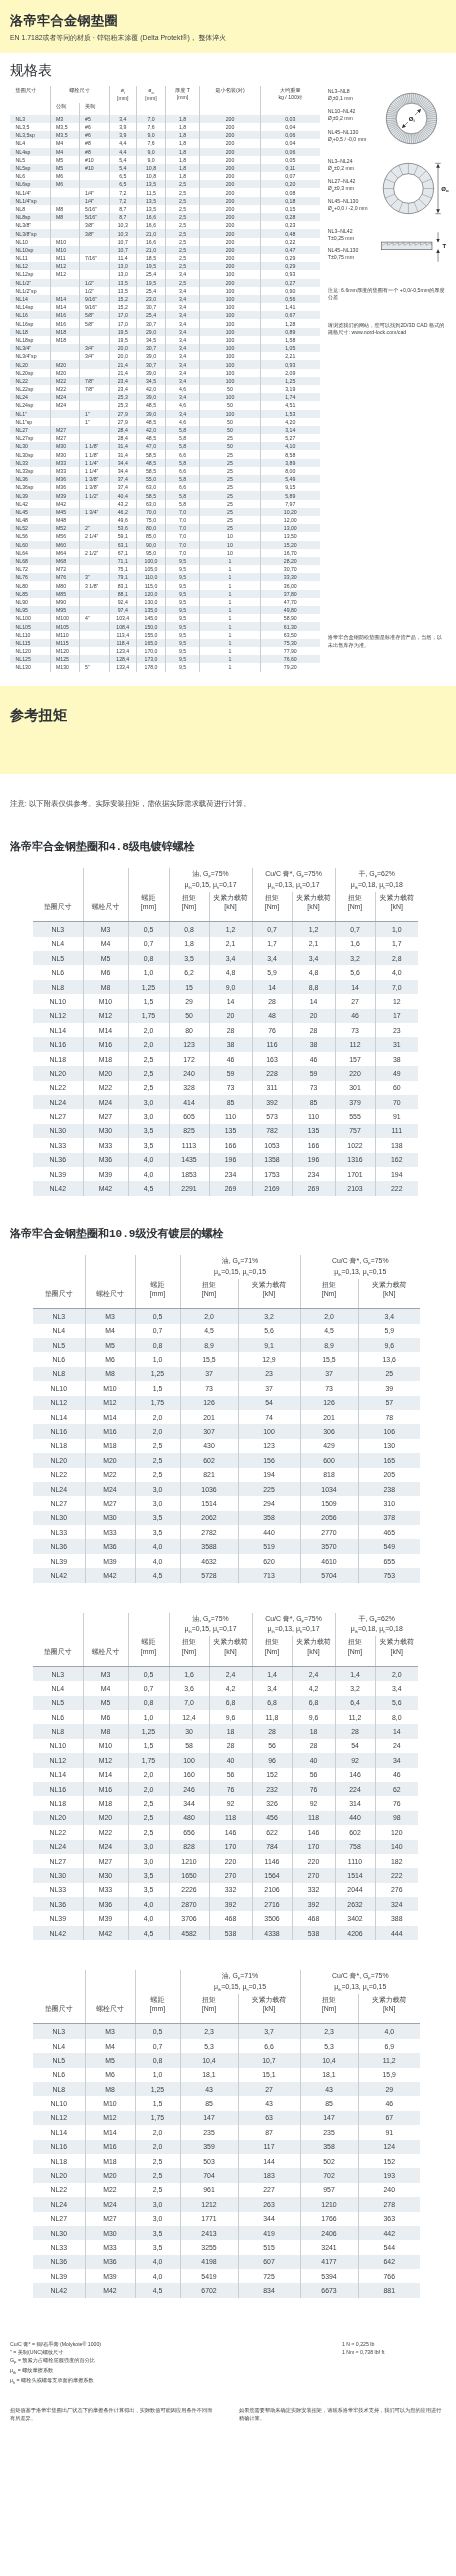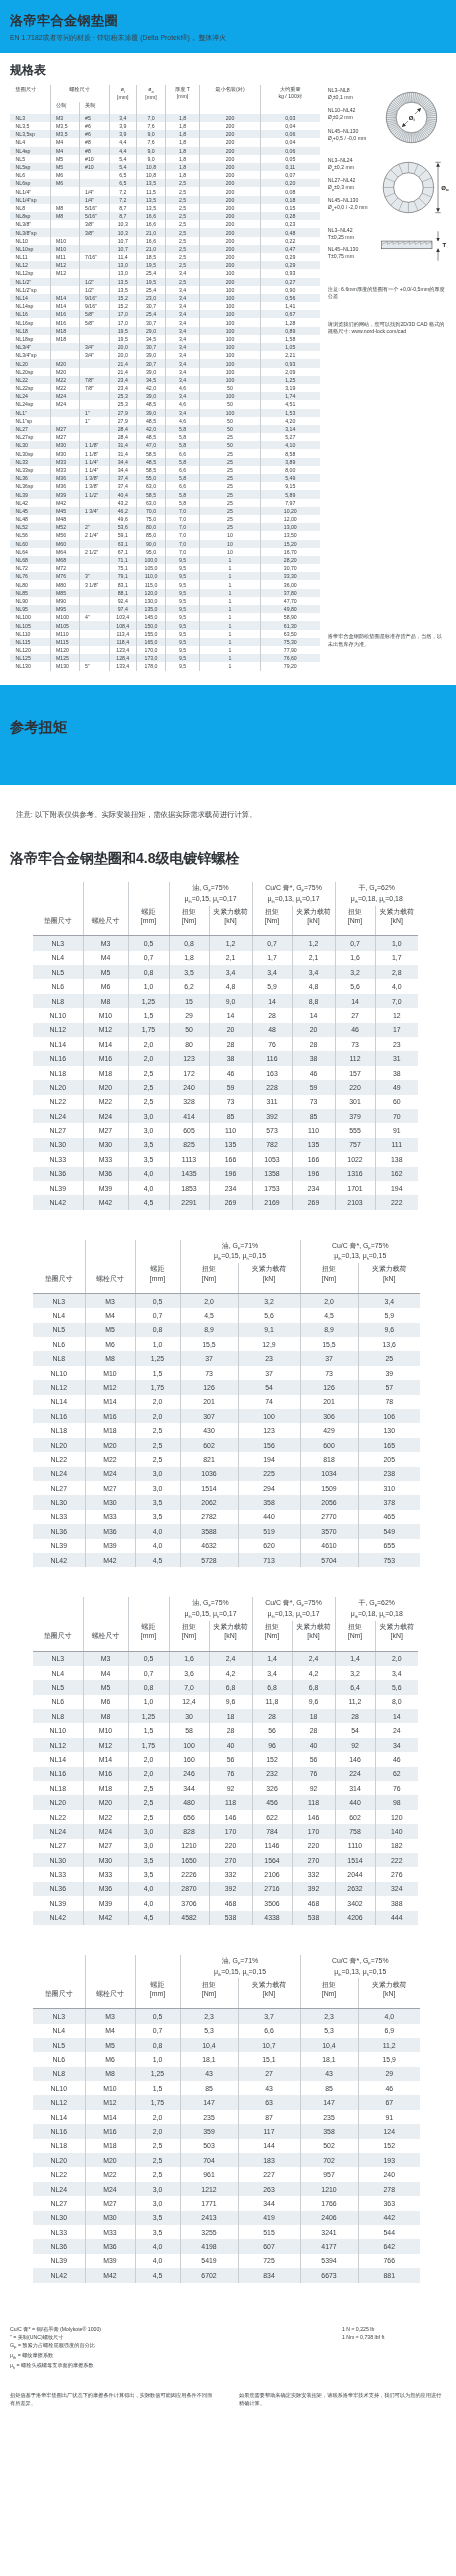--- a/index.html
+++ b/index.html
@@ -1,28 +1,28 @@
 <!DOCTYPE html>
 <html style="font-size:8.8px"><head>
 <meta charset="utf-8">
 <style>
   html,body{margin:0;padding:0;}
   body{
     width:457px;height:2576px;overflow:hidden;position:relative;
     background:#ffffff;color:#3b3f42;
     font-family:"Liberation Sans","DejaVu Sans",sans-serif;
   }
-  .band{background:#0ea5e9;}
+  .band{background:#fef9c3;}
   
   header.band{height:53px;box-sizing:border-box;padding:12px 0 0 10px;}
   h1.main{margin:0;font-size:13.2px;font-weight:bold;color:#2e3236;letter-spacing:0.3px;}
   .page-sub{margin:2.8px 0 0;font-size:6.9px;color:#3b3f42;}
   
   .spec{padding:0 7.7px 0 10px;}
-  .spec h2{font-size:12px;font-weight:bold;margin:9.4px 0 5.5px;color:#2e3236;}
+  .spec h2{font-size:14px;font-weight:normal;margin:9.4px 0 5.5px;color:#2e3236;}
   .spec-flex{display:flex;align-items:stretch;}
   .spec-left{flex:none;width:309px;}
   table.spec-table{border-collapse:collapse;width:309px;table-layout:fixed;font-size:5.2px;color:#3b3f42;}
   .spec-table th{font-weight:normal;vertical-align:top;text-align:center;line-height:1.3;padding:1.1px 0 8.8px;}
   .spec-table th.l{text-align:left;padding-left:5.5px;}
   .spec-table th.sub2{padding-top:0;padding-bottom:5.5px;}
   .spec-table td{padding:1.1px 0;height:6px;text-align:center;}
   .spec-table td.c0,.spec-table td.c1,.spec-table td.c2{text-align:left;padding-left:5.5px;}
   .spec-table td + td{border-left:0.6px solid #c9ced3;}
   .spec-table th.bl{border-left:0.6px solid #c9ced3;}
@@ -34,26 +34,26 @@
   .dlabel{margin-bottom:5px;line-height:1.35;}
   .side-note{margin:21px 0 0;line-height:1.45;width:118px;}
   .cad-note{margin:20px 0 0;line-height:1.45;width:118px;}
   .stock-note{position:absolute;bottom:16.5px;left:8.8px;width:119px;line-height:1.5;}
   svg .ring{fill:#e2e8ec;stroke:#444;stroke-width:1;}
   svg .hole{fill:#ffffff;stroke:#444;stroke-width:1;}
   svg .thin{stroke:#555;stroke-width:.6;}
   svg .dim{stroke:#333;stroke-width:1;fill:none;}
   svg text{font-family:"Liberation Sans","DejaVu Sans",sans-serif;font-size:11px;font-weight:bold;fill:#222;}
   
-  .band.torque-head{margin-top:14.3px;height:100px;box-sizing:border-box;padding:33px 0 0 10px;}
+  .band.torque-head{margin-top:14.3px;height:88px;box-sizing:border-box;padding:20px 0 0 10px;}
   .torque-head h1{margin:0;font-size:14.3px;font-weight:bold;color:#2e3236;}
   .torque-head p{margin:5.5px 0 0;font-size:8.8px;}
-  .torque-note{margin:25px 16px 0;font-size:7.4px;}
+  .torque-note{margin:25px 10px 0;font-size:7.4px;}
   .torque-block{margin-top:30px;}
-  .tt-title{font-size:14px;font-weight:bold;margin:0 0 14.3px 10px;color:#2e3236;}
+  .tt-title{font-size:11px;font-weight:bold;margin:0 0 14.3px 10px;color:#2e3236;font-family:Liberation Mono, monospace;}
   table.torque{border-collapse:collapse;margin-left:33px;table-layout:fixed;font-size:6.9px;color:#3b3f42;}
   .torque th{font-weight:normal;text-align:center;line-height:1.35;padding:1.1px 1.1px;}
   .torque th.base{vertical-align:bottom;padding-bottom:10px;}
   .torque th.cond{vertical-align:top;}
   .torque th.subh{vertical-align:top;padding-bottom:10px;}
   .torque th.base,.torque th.subh{border-bottom:0.6px solid #9ea4a9;}
   .torque .bl{border-left:0.6px solid #c9ced3;}
   .torque td{text-align:center;padding:2.8px 1.1px;height:8.8px;}
   .torque td + td{border-left:0.6px solid #c9ced3;}
   
@@ -1186,20 +1186,21 @@
               <td>269</td>
               <td>2169</td>
               <td>269</td>
               <td>2103</td>
               <td>222</td>
             </tr>
           </tbody>
         </table>
       </div>
       <div class="torque-block">
+        <h3 class="tt-title">洛帝牢合金钢垫圈和10.9级没有镀层的螺栓</h3>
         <table class="torque">
           <colgroup>
             <col style="width: 52px;">
             <col style="width: 50px;">
             <col style="width: 45px;">
             <col style="width: 58px;">
             <col style="width: 62px;">
             <col style="width: 58px;">
             <col style="width: 62px;">
           </colgroup>

